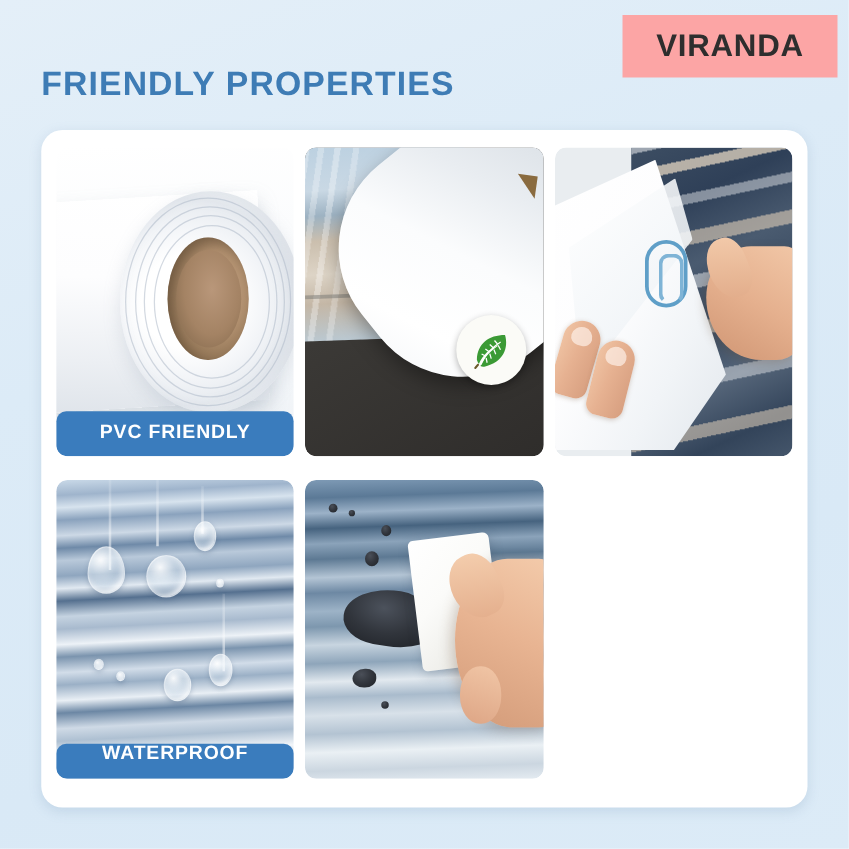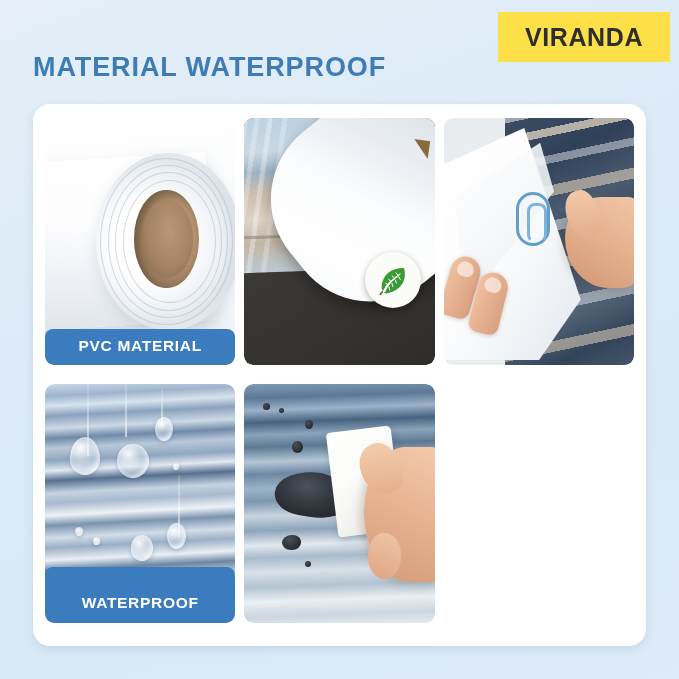--- a/index.html
+++ b/index.html
@@ -14,21 +14,21 @@
   body {
     background: linear-gradient(160deg, #e4eff8 0%, #dcebf7 35%, #d9e9f6 70%, #dcebf7 100%);
     position: relative;
   }
 
   
   .brand-box {
     position: absolute;
     left: 498px; top: 12px;
     width: 172px; height: 50px;
-    background: #fde047;
+    background: #fca5a5;
     display: flex; align-items: center; justify-content: center;
   }
   .brand-text {
     font-size: 25px;
     font-weight: bold;
     letter-spacing: 0.6px;
     color: #2e2e2e;
     font-family: "Liberation Sans", sans-serif;
   }
 
@@ -84,21 +84,21 @@
     font-weight: bold;
     letter-spacing: 0.7px;
     text-align: center;
     line-height: 1.08;
     border-radius: 8px;
     padding: 9px 4px 10px;
     font-family: "Liberation Sans", sans-serif;
     z-index: 6;
   }
   .card-label.two-line { padding: 5px 4px 6px; }
-  .card-label.r2 { padding: 28px 4px 11px; }
+  .card-label.r2 { padding: 0 4px 11px; }
 
   
   .m-pvc { background: linear-gradient(175deg,#ffffff 0%, #f7f9fb 60%, #eef2f6 100%); }
   .m-pvc .sheet {
     position: absolute;
     left: -18%; top: 16%;
     width: 105%; height: 68%;
     background: linear-gradient(186deg,#ffffff 0%, #fdfdfe 40%, #eceff3 76%, #dfe4ea 100%);
     transform: rotate(-3.5deg);
     box-shadow: 0 8px 16px rgba(140,155,170,0.28);
@@ -454,38 +454,38 @@
   .m-door .base-l { left: 2%; width: 17%; }
   .m-door .base-r { right: 2%; width: 17%; }
 </style>
 </head>
 <body>
 
 <div class="brand-box">
   <span class="brand-text">VIRANDA</span>
 </div>
 
-<h1 class="page-title">MATERIAL WATERPROOF</h1>
+<h1 class="page-title">FRIENDLY PROPERTIES</h1>
 
 <div class="panel">
   <div class="grid">
 
     <div class="card">
       <div class="card-media m-pvc">
         <div class="sheet"></div>
         <div class="roll"></div>
         <div class="ring r1"></div>
         <div class="ring r2"></div>
         <div class="ring r3"></div>
         <div class="ring r4"></div>
         <div class="core">
           <div class="core-in"></div>
         </div>
       </div>
-      <div class="card-label">PVC MATERIAL</div>
+      <div class="card-label">PVC FRIENDLY</div>
     </div>
 
     <div class="card">
       <div class="card-media m-env">
         <div class="print"></div>
         <div class="horizon"></div>
         <div class="pier"></div>
         <div class="pier2"></div>
         <div class="rollsheet"></div>
         <div class="tipcorner"></div>

